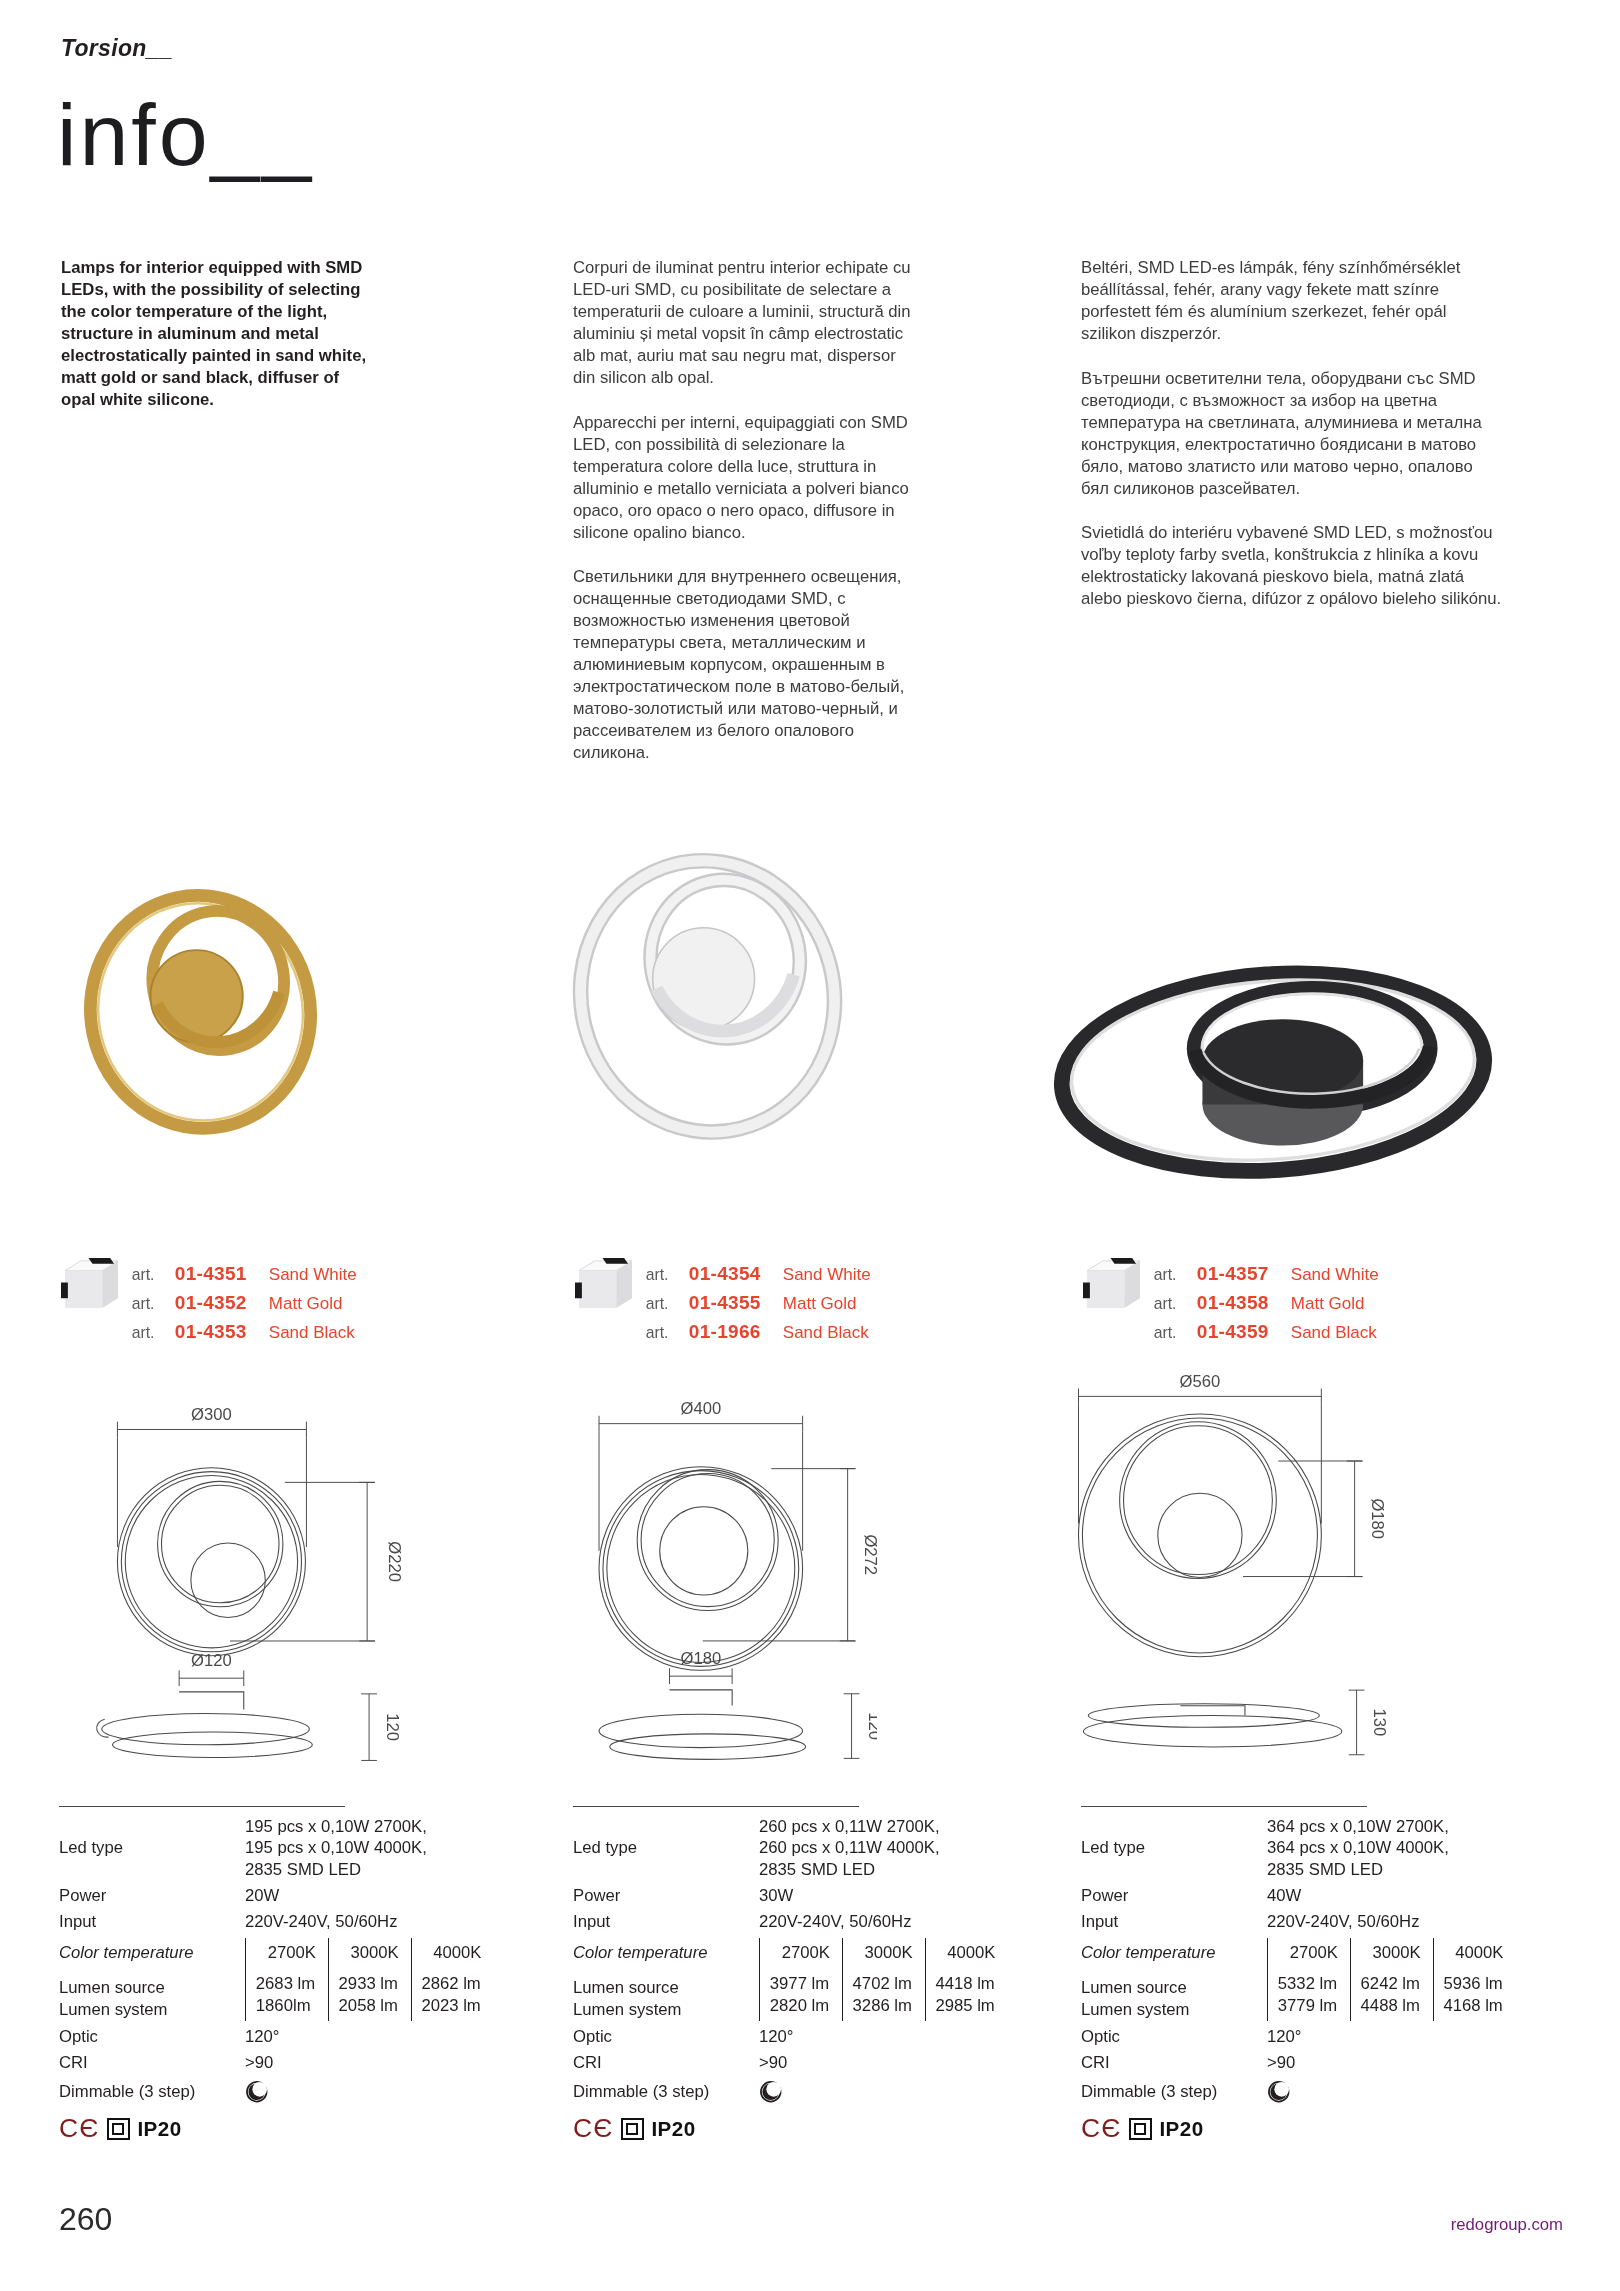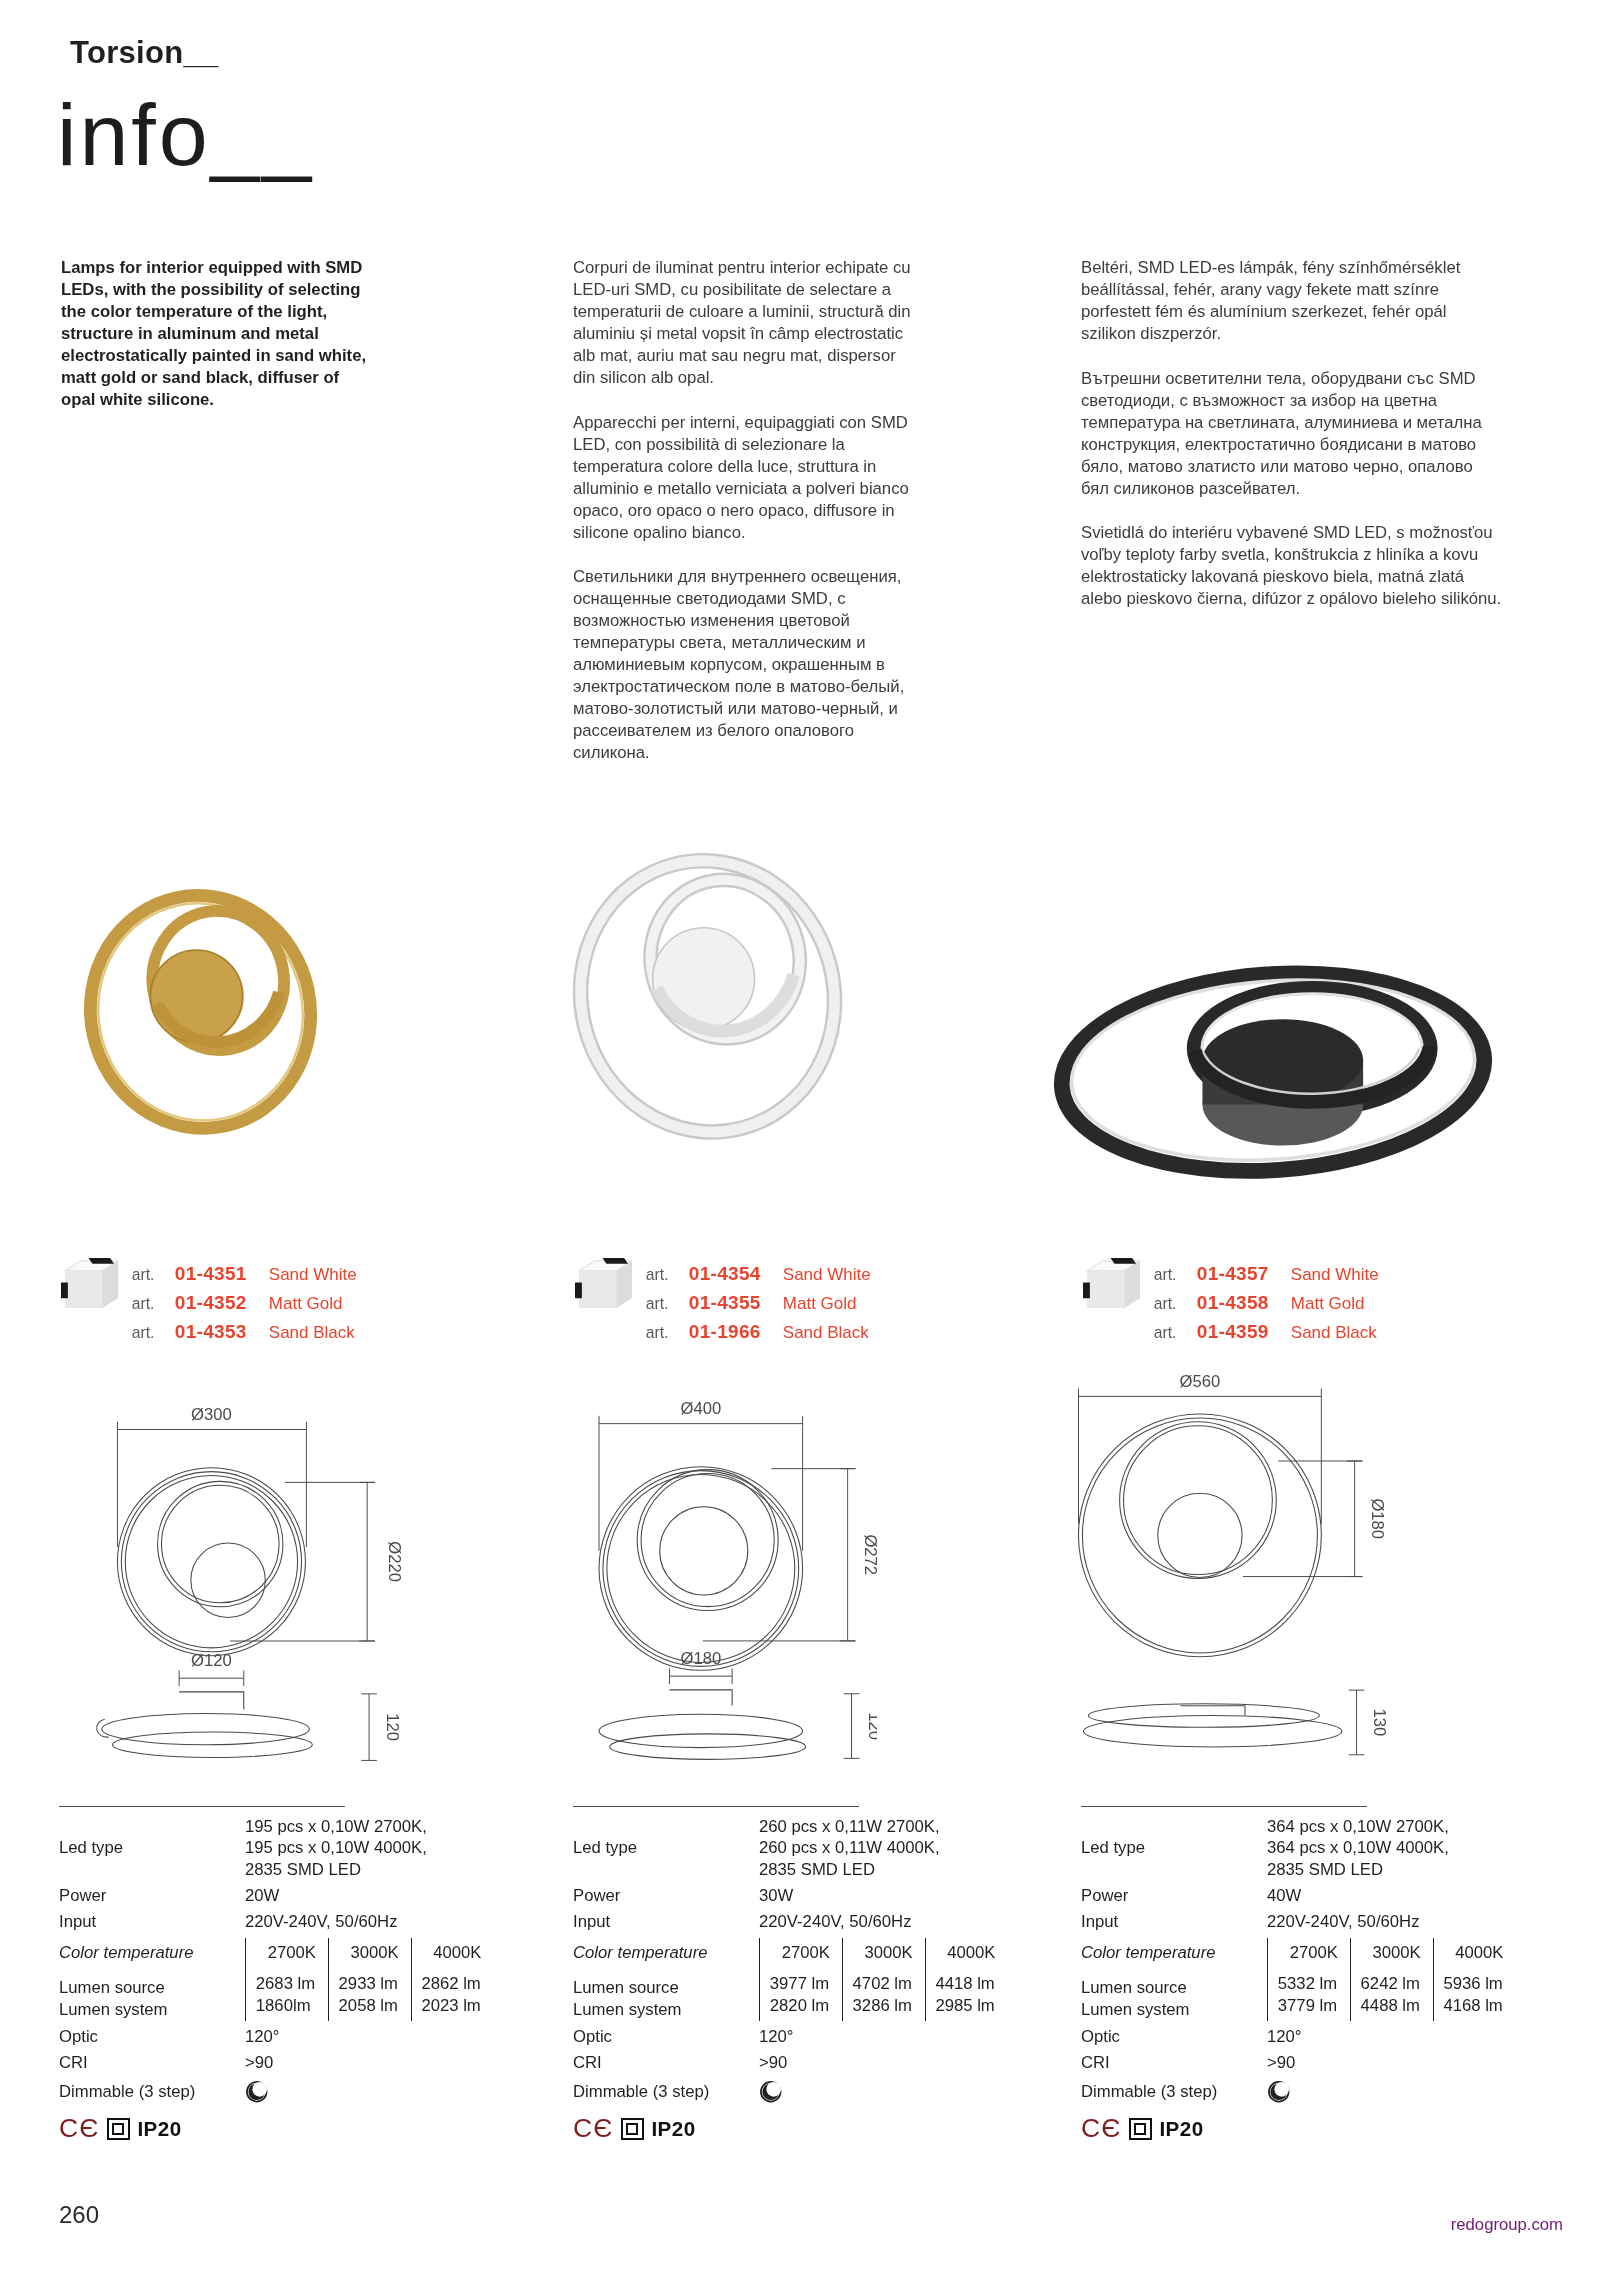--- a/index.html
+++ b/index.html
@@ -2,21 +2,21 @@
 <html><head>
 <meta charset="utf-8">
 <style>
   html,body { margin:0; padding:0; background:#888; }
   .page {
     position:relative; width:1620px; height:2292px; margin:0 auto;
     background:#ffffff; font-family:"Liberation Sans", sans-serif;
     color:#231f20; overflow:hidden;
   }
   
-  .brand { position:absolute; left:70px; top:35px; font-size:31px; font-weight:bold; letter-spacing:0.3px; }
+  .brand { position:absolute; left:61px; top:35px; font-size:23px; font-weight:bold; letter-spacing:0.3px;font-style:italic; }
   .info-title { position:absolute; left:57px; top:84px; font-size:88px; font-weight:normal; letter-spacing:2.9px; color:#1d1d1f; }
   
   .col-text { position:absolute; top:257px; font-size:16.7px; line-height:22px; color:#3c3c3e; }
   .col-text p { margin:0 0 22.5px 0; }
   .ct-1 { left:61px;  width:316px; font-weight:bold; color:#231f20; }
   .ct-2 { left:573px; width:343px; }
   .ct-3 { left:1081px; width:423px; }
   
   .art-block { position:absolute; top:1255px; display:flex; align-items:flex-start; }
   .ab-1 { left:59px; } .ab-2 { left:573px; } .ab-3 { left:1081px; }
@@ -46,21 +46,21 @@
   .g-col { width:72px; border-left:1.5px solid #231f20; padding-left:9.8px; }
   .ct-v { line-height:30px; margin-bottom:4.9px;text-align:center; }
   .lm-v { line-height:21.6px; }
   .dim-row { align-items:center; height:31px; }
   .cert-row { display:flex; align-items:center; gap:7.8px; margin-top:5.9px; }
   .ce { font-size:26.5px; letter-spacing:1px; color:#7f1d1d; }
   .cii { width:18.6px; height:18.6px; border:2.5px solid #111; display:flex; align-items:center; justify-content:center; }
   .cii span { width:7.8px; height:7.8px; border:2.5px solid #111; display:block; }
   .ip { font-weight:bold; font-size:20.6px; letter-spacing:0.5px; color:#111; }
   
-  .page-num { position:absolute; left:59px; top:2201px; font-size:24px; color:#2b2b2d; }
+  .page-num { position:absolute; left:59px; top:2201px; font-size:32px; color:#2b2b2d; }
   .site { position:absolute; right:57px; top:2215px; font-size:16.7px; color:#701a75; }
 </style>
 </head>
 <body>
 
 <div class="page">
 
   <div class="brand">Torsion__</div>
   <div class="info-title">info__</div>
 

